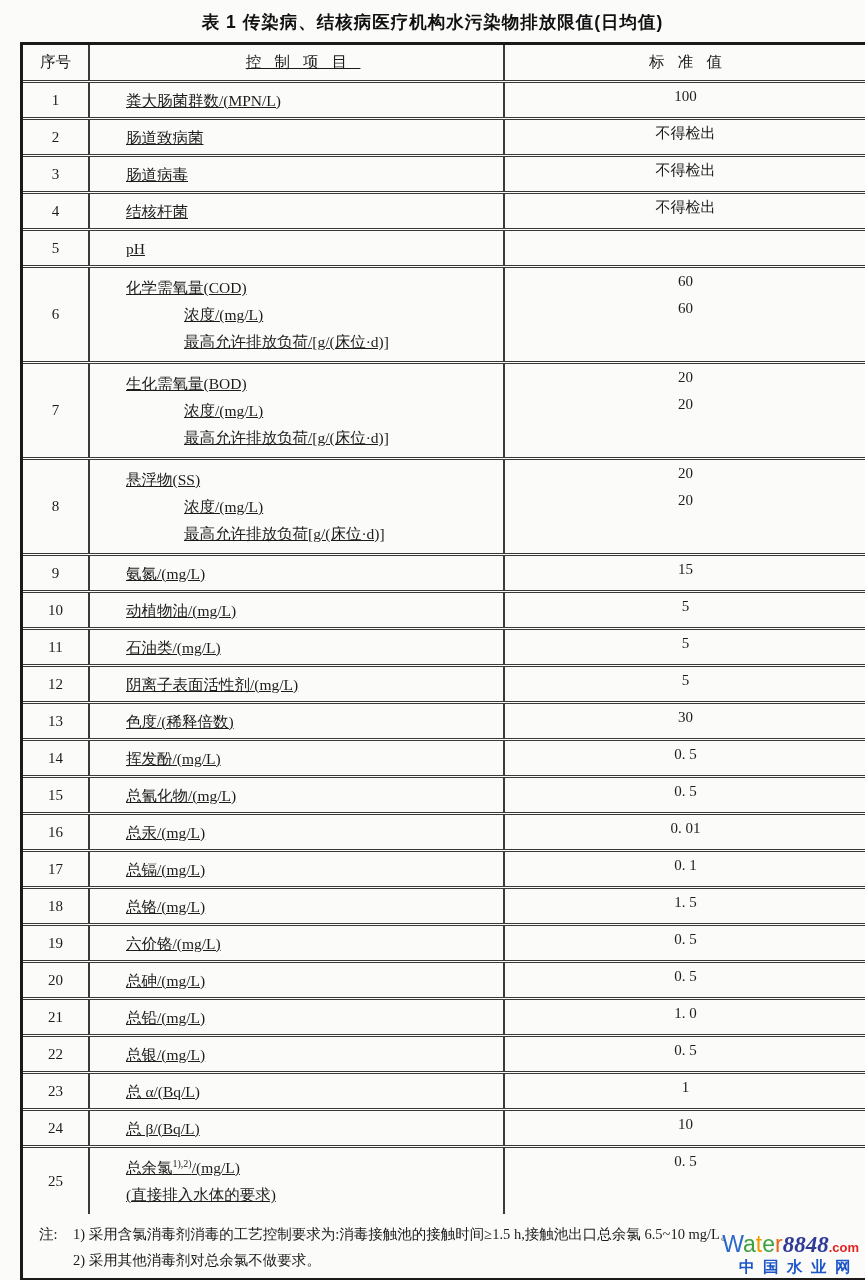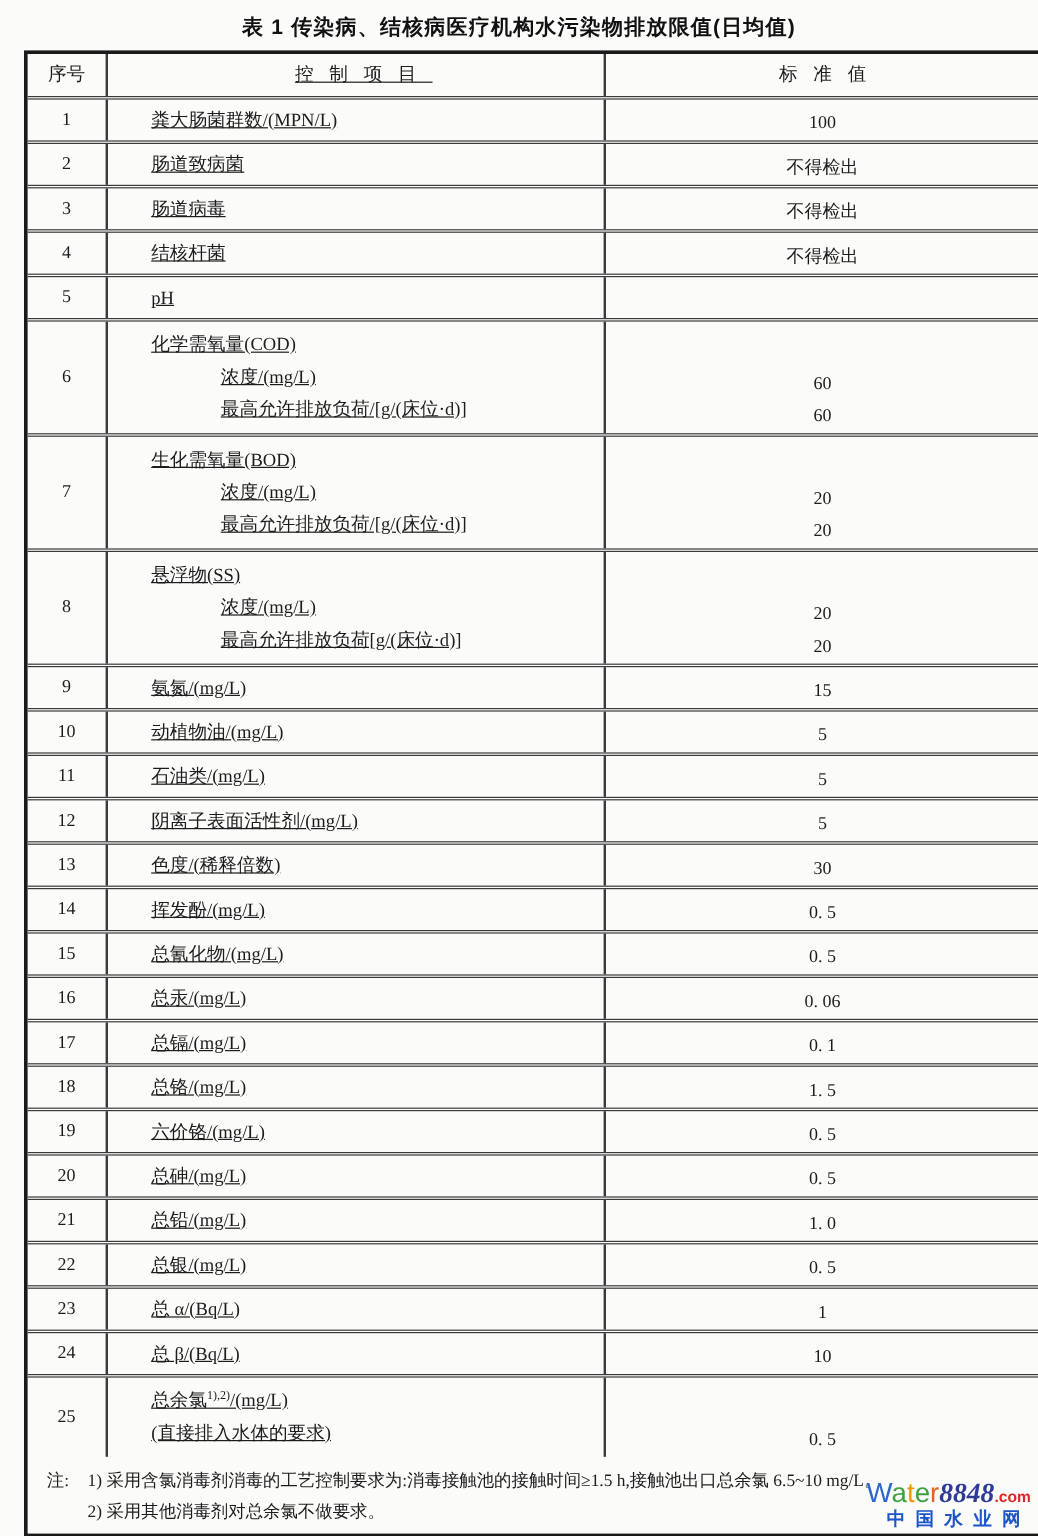--- a/index.html
+++ b/index.html
@@ -30,21 +30,21 @@
     width:67px;flex:0 0 67px;border-right:2px solid #3a3a3a;
     display:flex;align-items:center;justify-content:center;
     font-size:15px;box-sizing:border-box;
   }
   .c2{
     width:415px;flex:0 0 415px;border-right:2px solid #3a3a3a;
     display:flex;flex-direction:column;justify-content:center;
     padding-left:36px;font-size:15.5px;box-sizing:border-box;text-decoration:underline;
   }
   .c3{
-    flex:1 1 auto;display:flex;flex-direction:column;justify-content:flex-end;
+    flex:1 1 auto;display:flex;flex-direction:column;justify-content:flex-start;
     text-align:center;font-size:15px;box-sizing:border-box;
   }
   .th{font-size:15.5px;font-weight:normal;}
   .thead .c2,.thead .c3{justify-content:center;align-items:center;padding-left:0;text-align:center;}
   .sp{letter-spacing:0.85em;text-indent:0.85em;}
   .line{line-height:27px;}
   .sub{padding-left:58px;}
   sup{font-size:10px;line-height:0;}
   .notes{
     padding:7px 10px 6px 16px;font-size:14.5px;box-sizing:border-box;height:64px;
@@ -219,21 +219,21 @@
           <div class="c3">
             <div class="line">0. 5</div>
           </div>
         </div>
         <div class="trow h-s">
           <div class="c1">16</div>
           <div class="c2">
             <div class="line">总汞/(mg/L)</div>
           </div>
           <div class="c3">
-            <div class="line">0. 06</div>
+            <div class="line">0. 01</div>
           </div>
         </div>
         <div class="trow h-s">
           <div class="c1">17</div>
           <div class="c2">
             <div class="line">总镉/(mg/L)</div>
           </div>
           <div class="c3">
             <div class="line">0. 1</div>
           </div>

